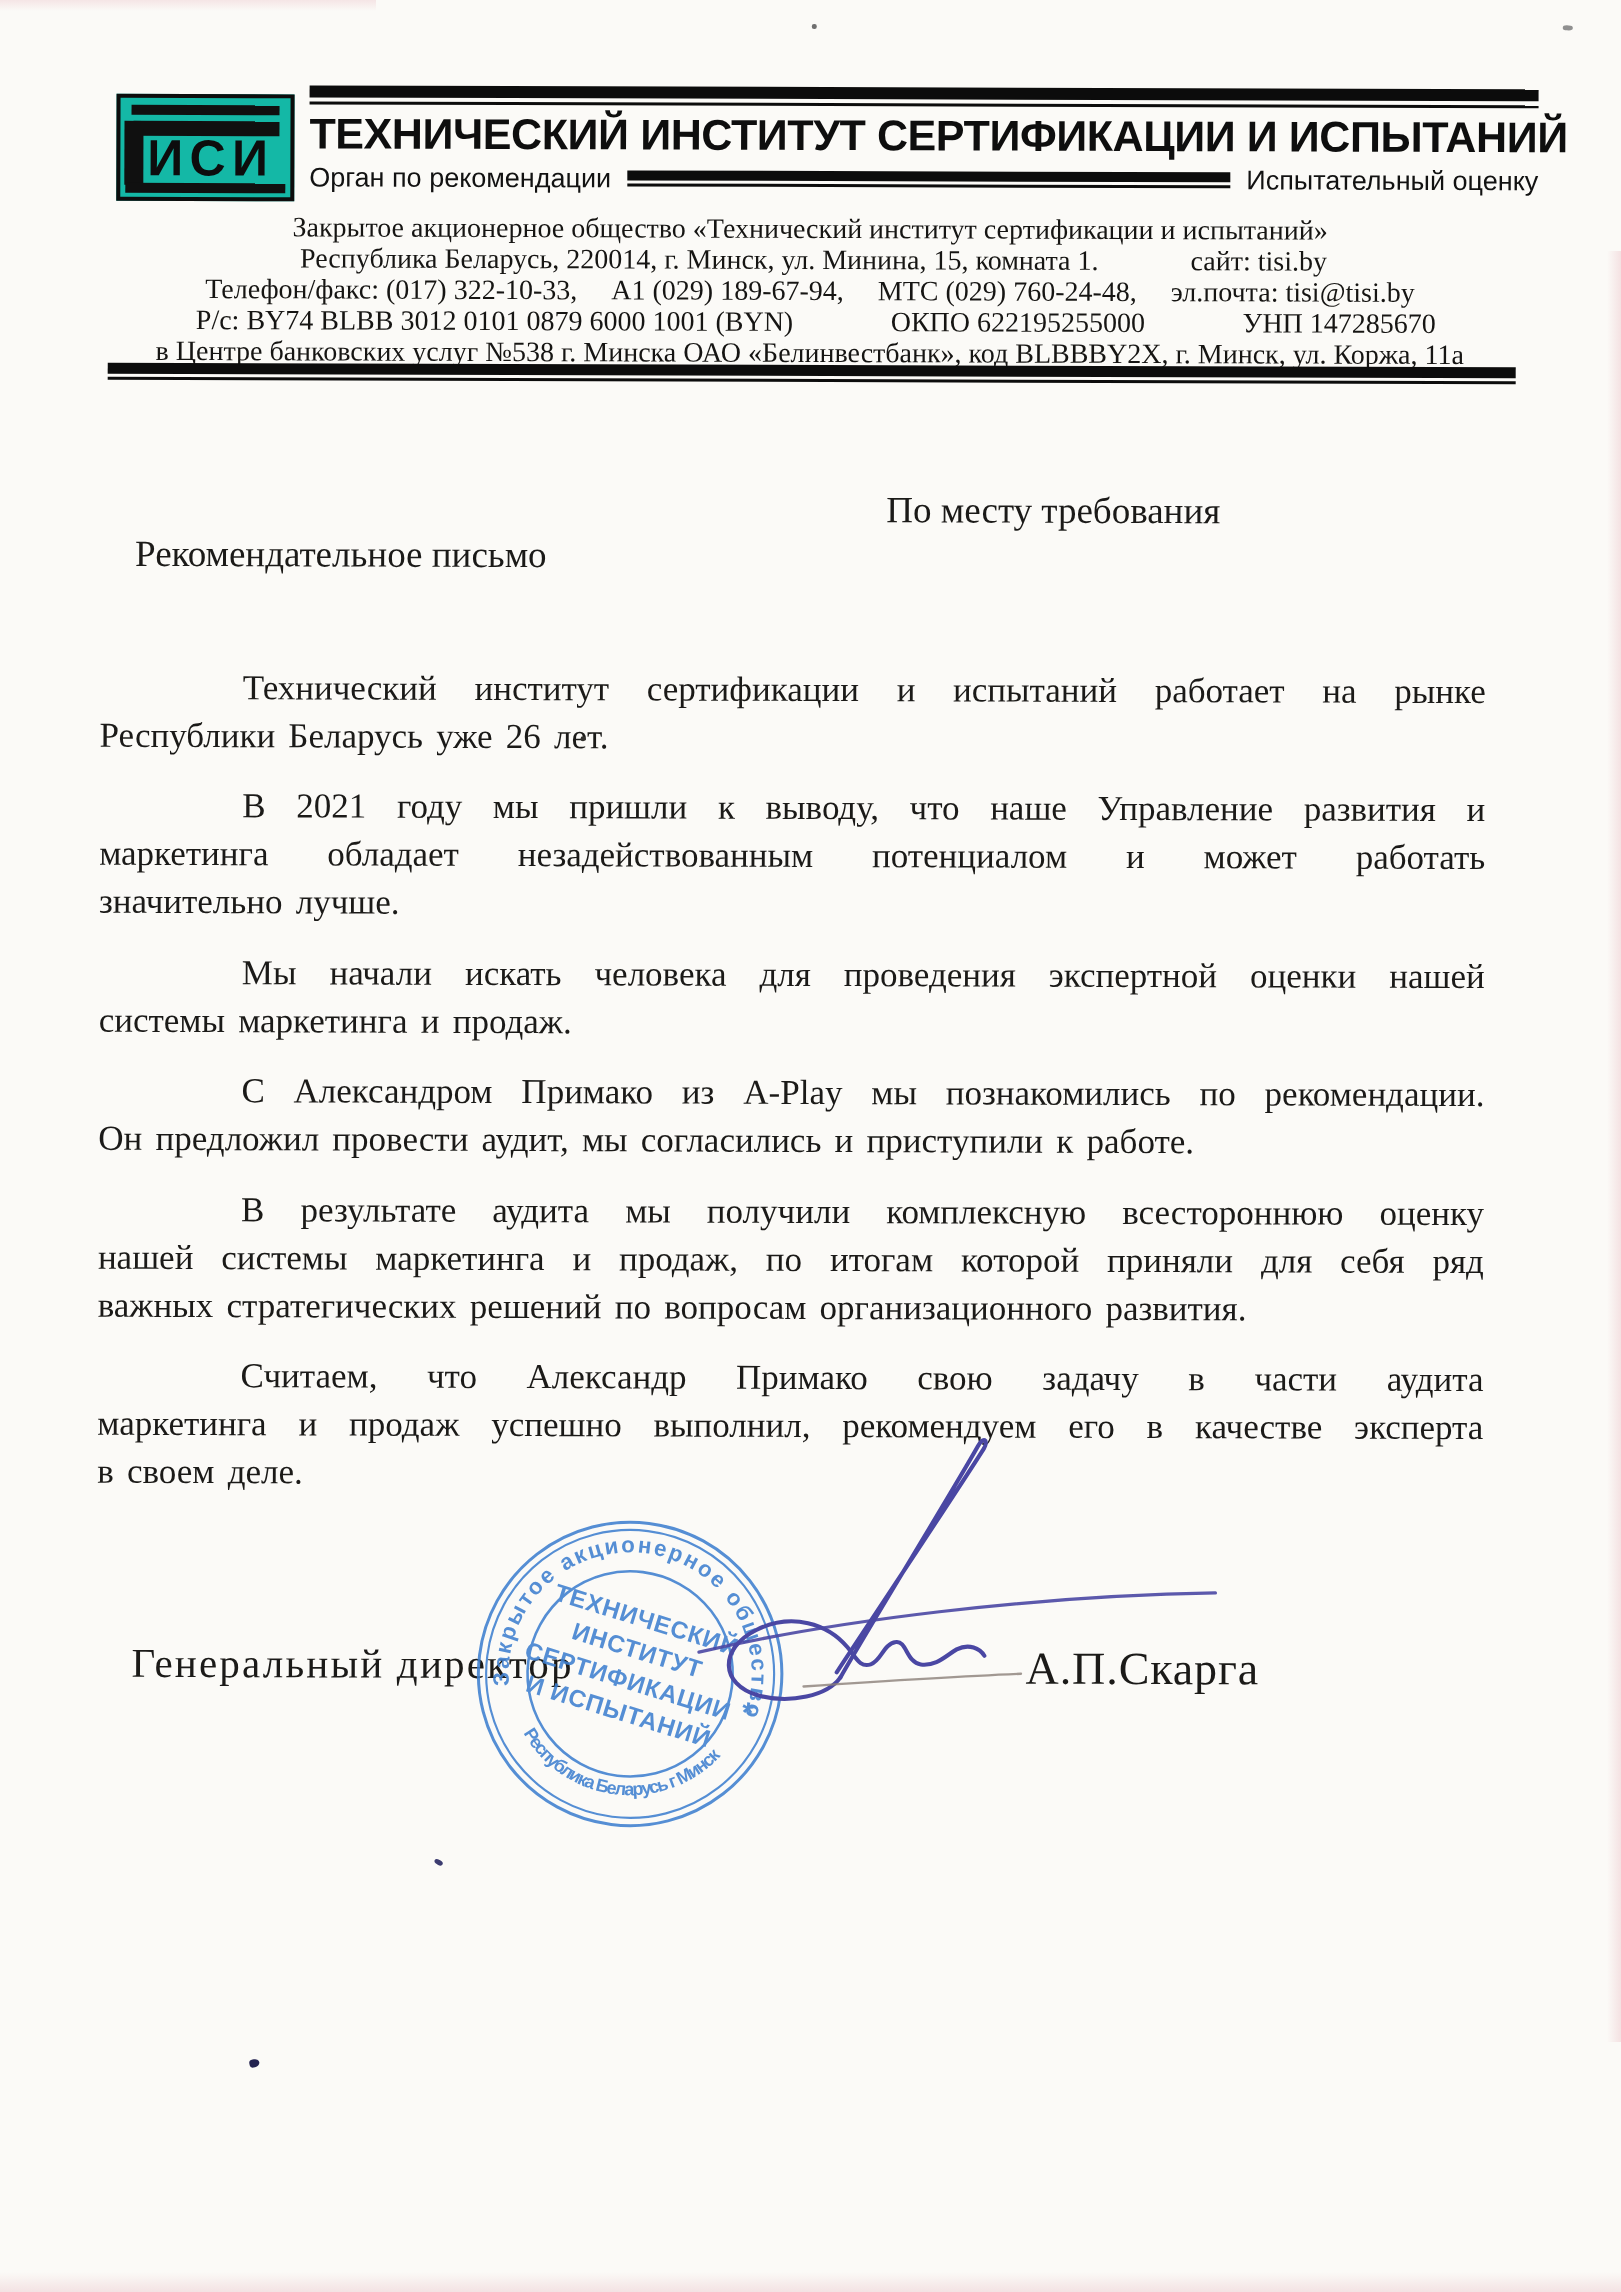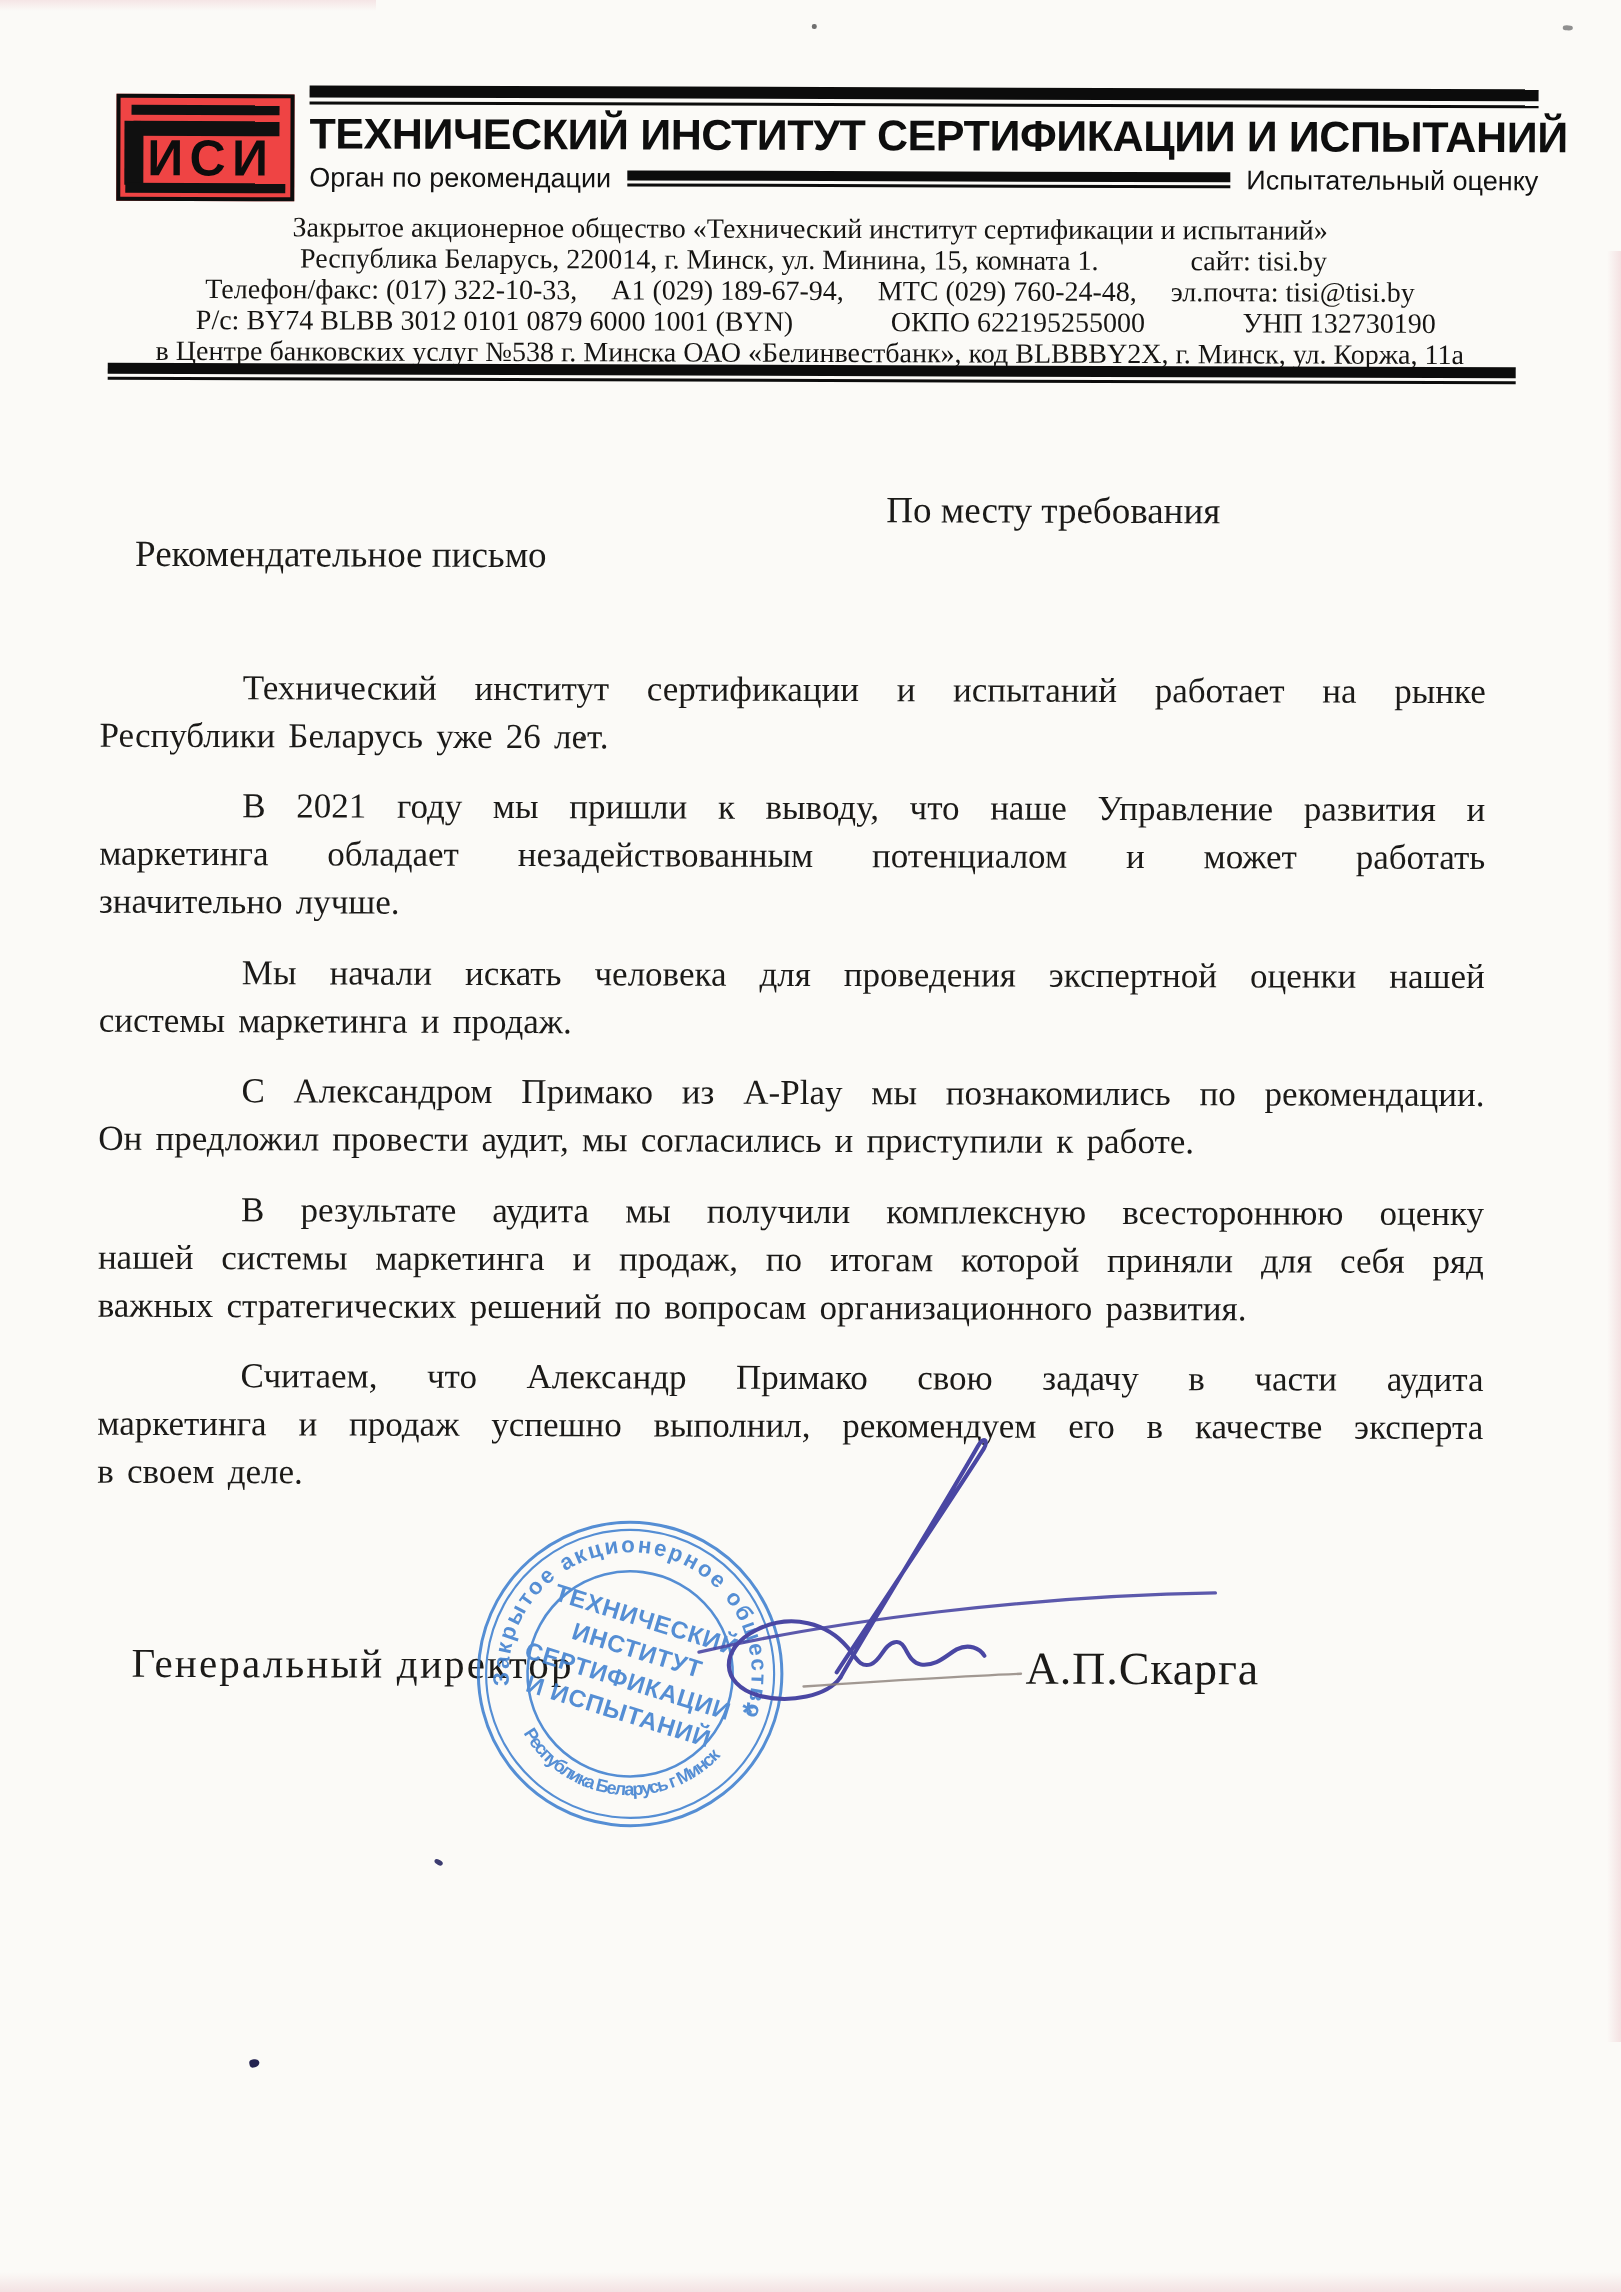--- a/index.html
+++ b/index.html
@@ -5,21 +5,21 @@
   html,body{margin:0;padding:0;}
   body{
     width:1621px;height:2293px;position:relative;overflow:hidden;
     background:#fbfaf7;
     font-family:"Liberation Serif", serif;
     color:#1b1a18;
   }
   .sheet{position:absolute;inset:0;transform:rotate(0.18deg);transform-origin:50% 40%;}
 
   
-  .logo{position:absolute;left:114px;top:96px;width:170px;height:99px;border:4.5px solid #0d0d0d;background:#ef4444;}
+  .logo{position:absolute;left:114px;top:96px;width:170px;height:99px;border:4.5px solid #0d0d0d;background:#14b8a6;}
   .logo-bar-thin{position:absolute;left:10.7px;right:10.7px;top:7.2px;height:9.9px;background:#101010;}
   .logo-bar-thick{position:absolute;left:12.5px;right:10.7px;top:23px;height:15px;background:#101010;}
   .logo-stem{position:absolute;left:3.6px;top:23px;width:19px;height:64px;background:#101010;}
   .logo-word{position:absolute;left:27px;top:34px;font-family:"Liberation Sans",sans-serif;font-weight:900;font-size:50px;line-height:52px;letter-spacing:6.3px;color:#0d0d0d;transform:scaleY(1.02);}
   .logo-bar-bottom{position:absolute;left:5.4px;right:5.4px;bottom:4.5px;height:9.9px;background:#101010;}
 
   
   .hdr{position:absolute;left:307px;top:87px;width:1229px;}
   .rule-thick{height:11.6px;background:#0c0c0c;}
   .rule-thin{height:2.7px;background:#0c0c0c;margin-top:4.5px;}
@@ -107,21 +107,21 @@
     </div>
     <div class="c-line c-phones">
       <span>Телефон/факс: (017) 322-10-33,</span>
       <span>А1 (029) 189-67-94,</span>
       <span>МТС (029) 760-24-48,</span>
       <span>эл.почта: tisi@tisi.by</span>
     </div>
     <div class="c-line c-flex3">
       <span>Р/с: BY74 BLBB 3012 0101 0879 6000 1001 (BYN)</span>
       <span>ОКПО 622195255000</span>
-      <span>УНП 132730190</span>
+      <span>УНП 147285670</span>
     </div>
     <div class="c-line c-center">в Центре банковских услуг №538 г. Минска ОАО «Белинвестбанк», код BLBBBY2X, г. Минск, ул. Коржа, 11а</div>
   </div>
 
   <div class="sep">
     <div class="rule-thick"></div>
     <div class="rule-thin"></div>
   </div>
 
   <div class="addressee">По месту требования</div>

